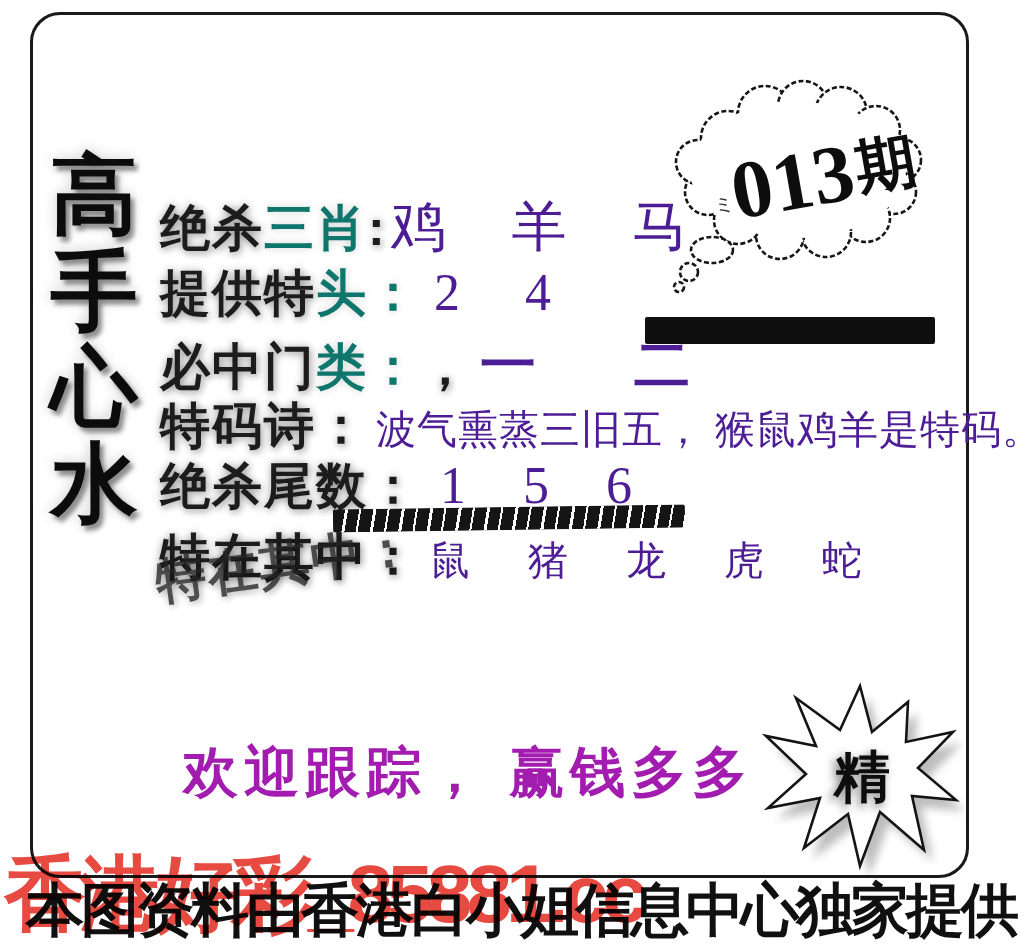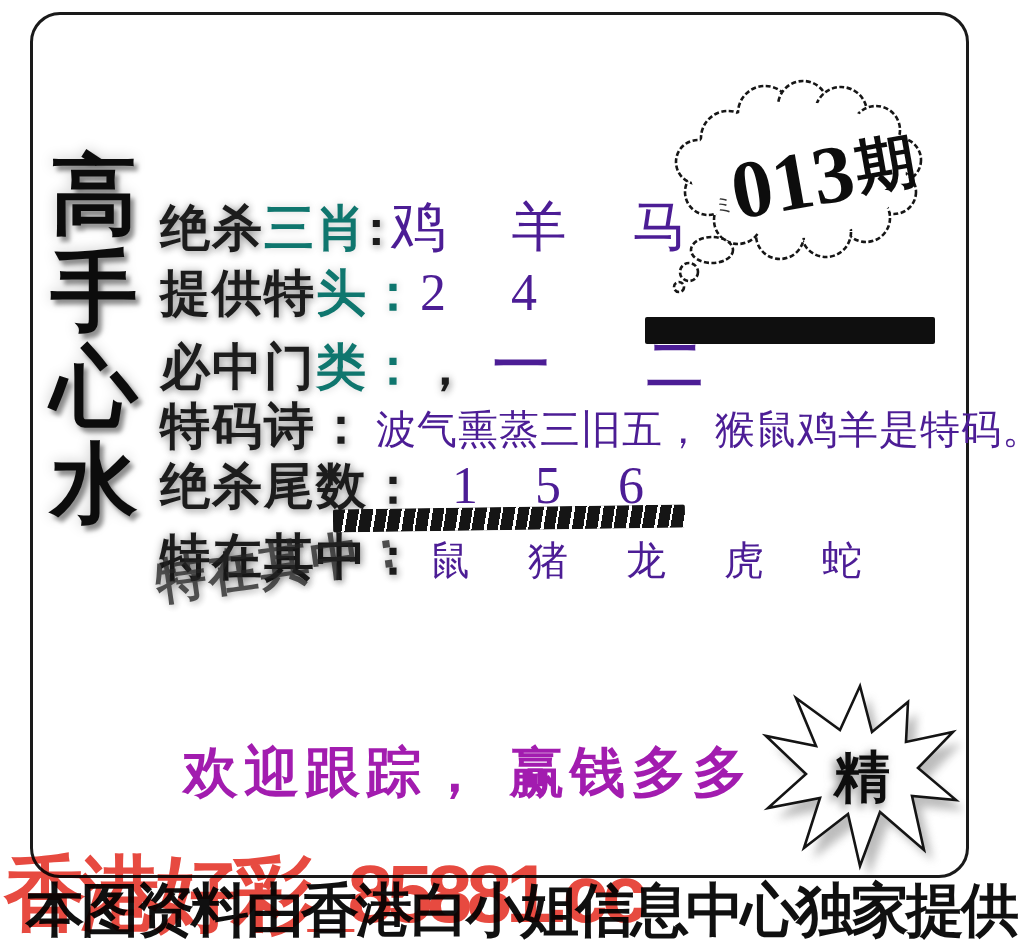--- a/index.html
+++ b/index.html
@@ -18,24 +18,24 @@
       text-shadow:4px 5px 4px rgba(0,0,0,.40),0 0 14px rgba(0,0,0,.22);}
 
   
   .row{left:160px;white-space:nowrap;}
   .lbl{font-size:50px;font-weight:800;letter-spacing:2px;color:#1c1c1c;
        text-shadow:0 0 9px rgba(0,0,0,.30),2px 3px 7px rgba(0,0,0,.22);}
   .lbl .faded{color:#0f766e;text-shadow:0 0 8px rgba(0,0,0,.18);}
   .val{font-family:"Liberation Serif",serif;color:#4c1d95;}
   .r0{top:190px;} .r1{top:260px;} .r2{top:328px;} .r3{top:393px;} .r4{top:453px;} .r5{top:524px;}
   .v0{font-size:55px;letter-spacing:26px;margin-left:4px;}
-  .v1{font-size:52px;letter-spacing:26px;}
-  .v2{font-size:56px;font-weight:700;letter-spacing:42px;margin-left:21px;}
+  .v1{font-size:52px;letter-spacing:26px;margin-left:14px;}
+  .v2{font-size:56px;font-weight:700;letter-spacing:42px;margin-left:8px;}
   .v3{font-size:40px;letter-spacing:1px;margin-left:8px;}
-  .v4{font-size:52px;letter-spacing:22px;margin-left:32px;}
+  .v4{font-size:52px;letter-spacing:22px;margin-left:20px;}
   .v5{font-size:40px;letter-spacing:24px;margin-left:10px;}
 
   
   .ghostwrap{position:relative;display:inline-block;}
   .ghost{position:absolute;left:-5px;top:7px;transform:rotate(-8deg);
          opacity:.8;color:#222;pointer-events:none;}
 
   
   .bar1{left:645px;top:317px;width:290px;height:27px;background:#0f0f0f;border-radius:2px;}
   .bar2{left:333px;top:507px;width:352px;height:23px;background:#151515;border-radius:2px;

